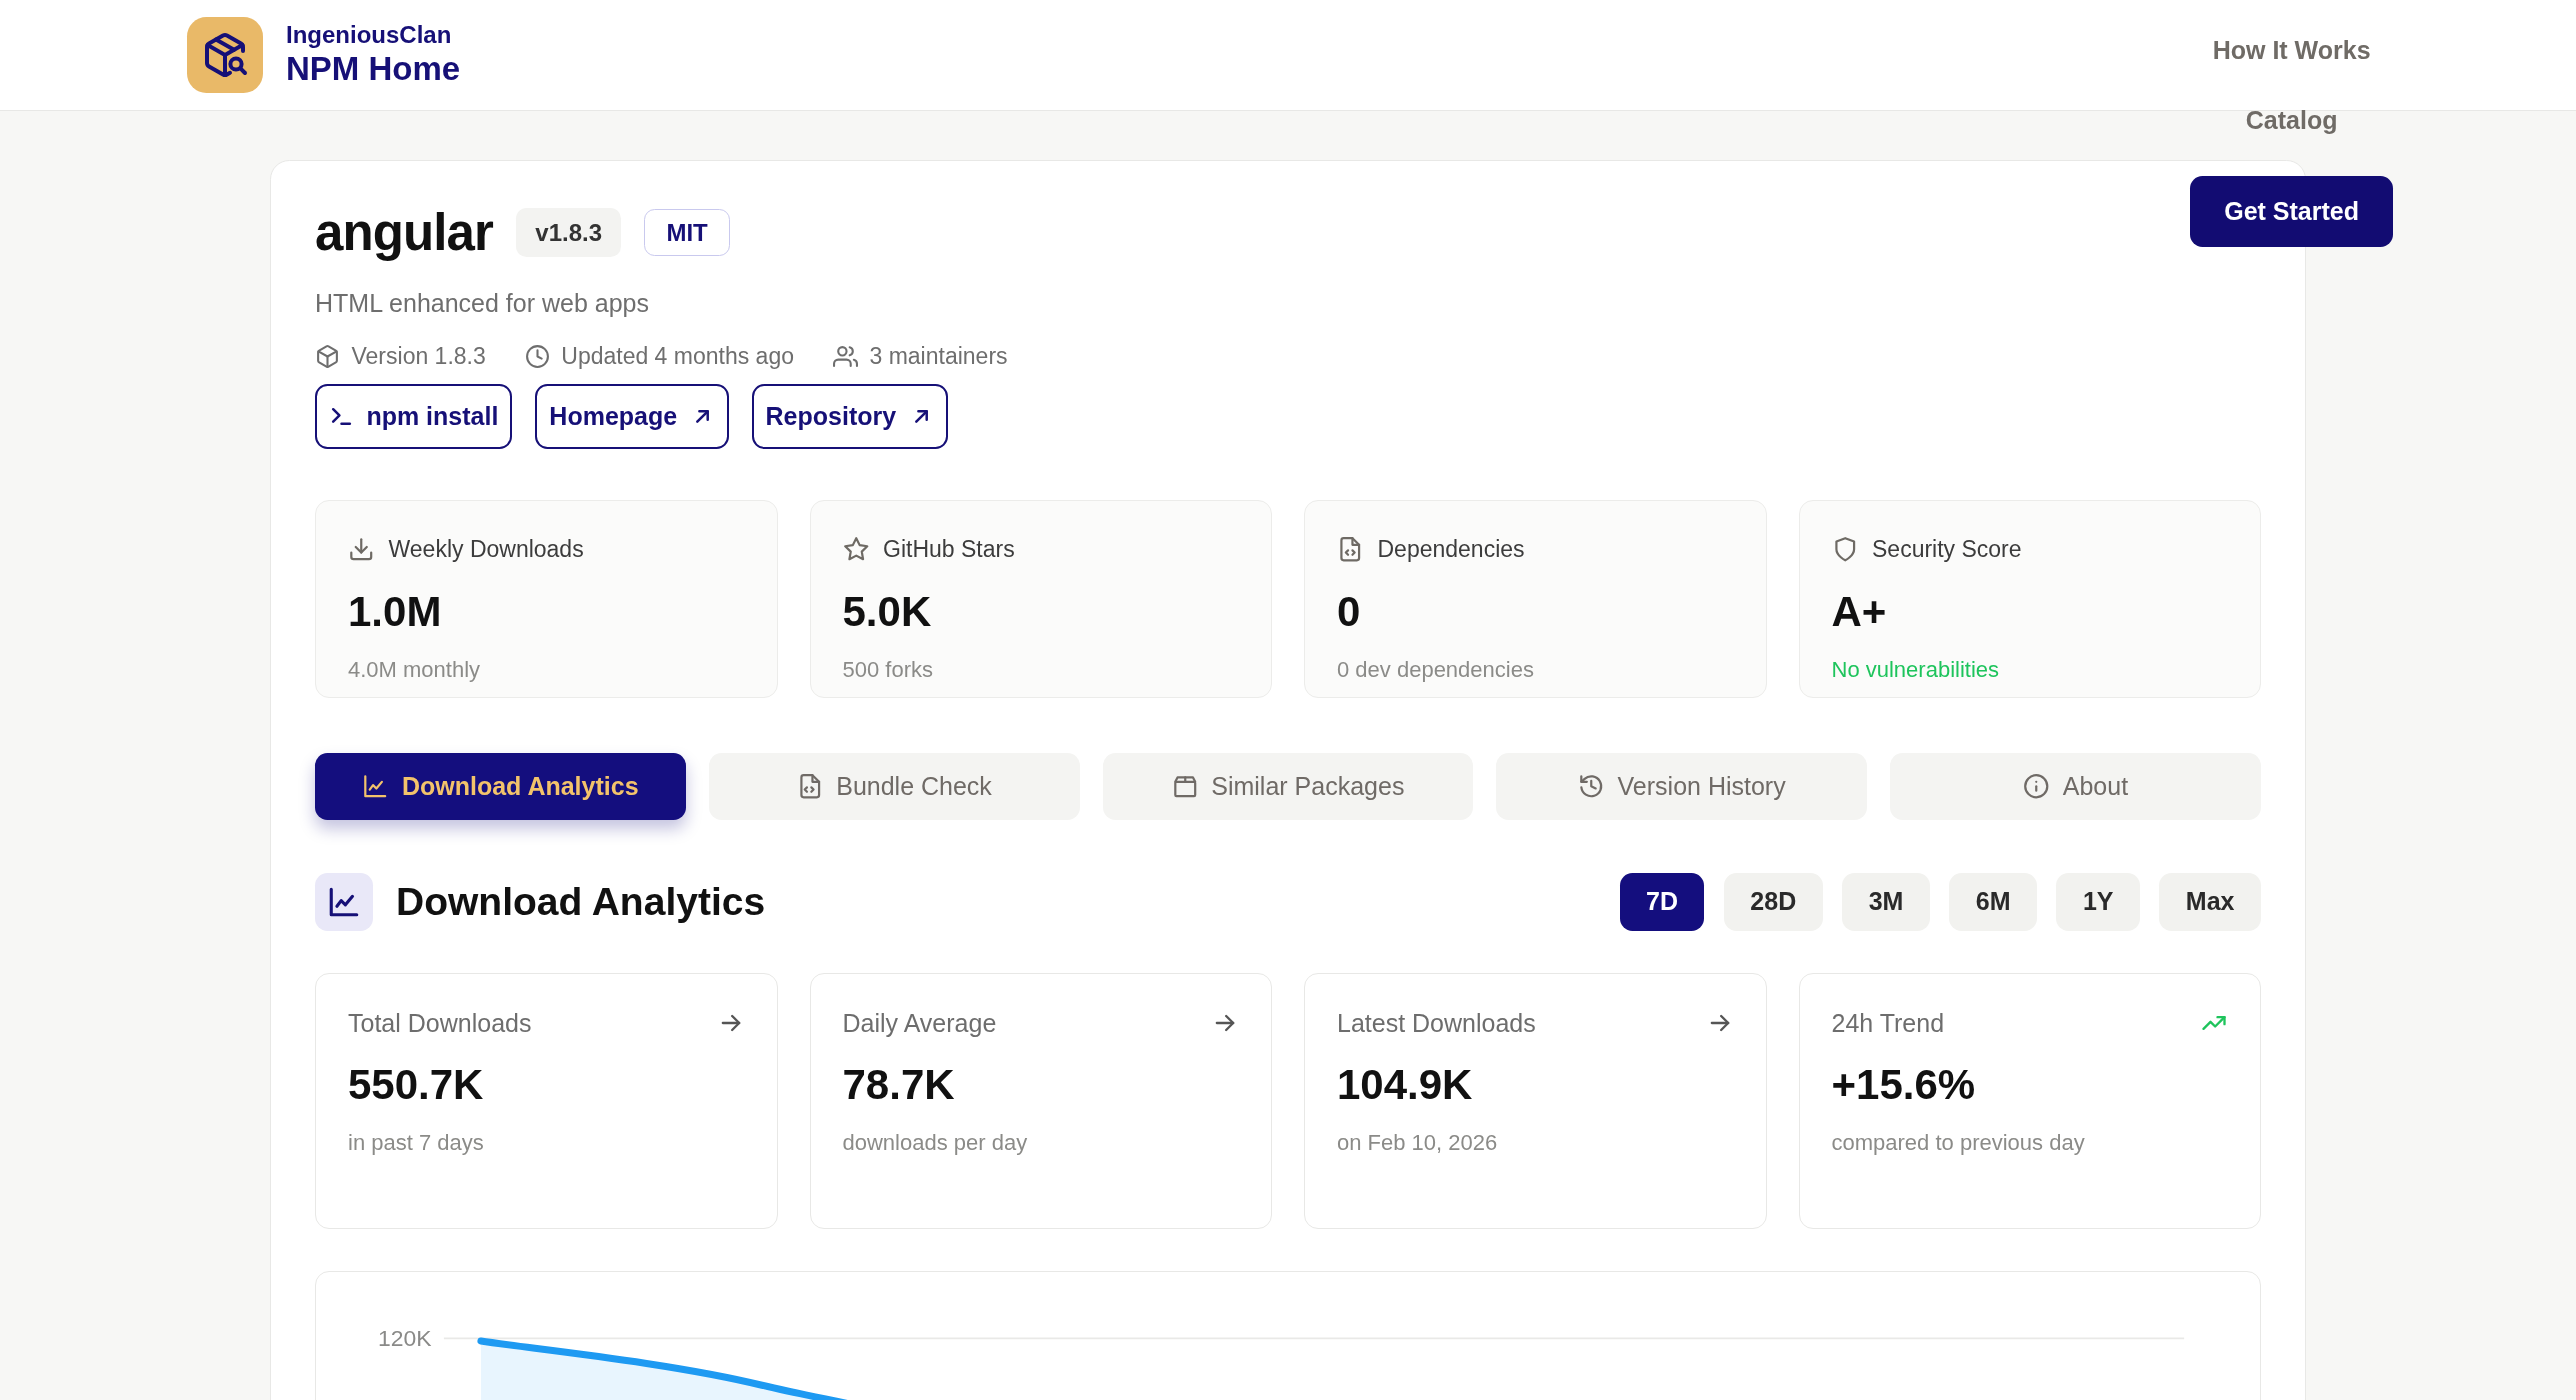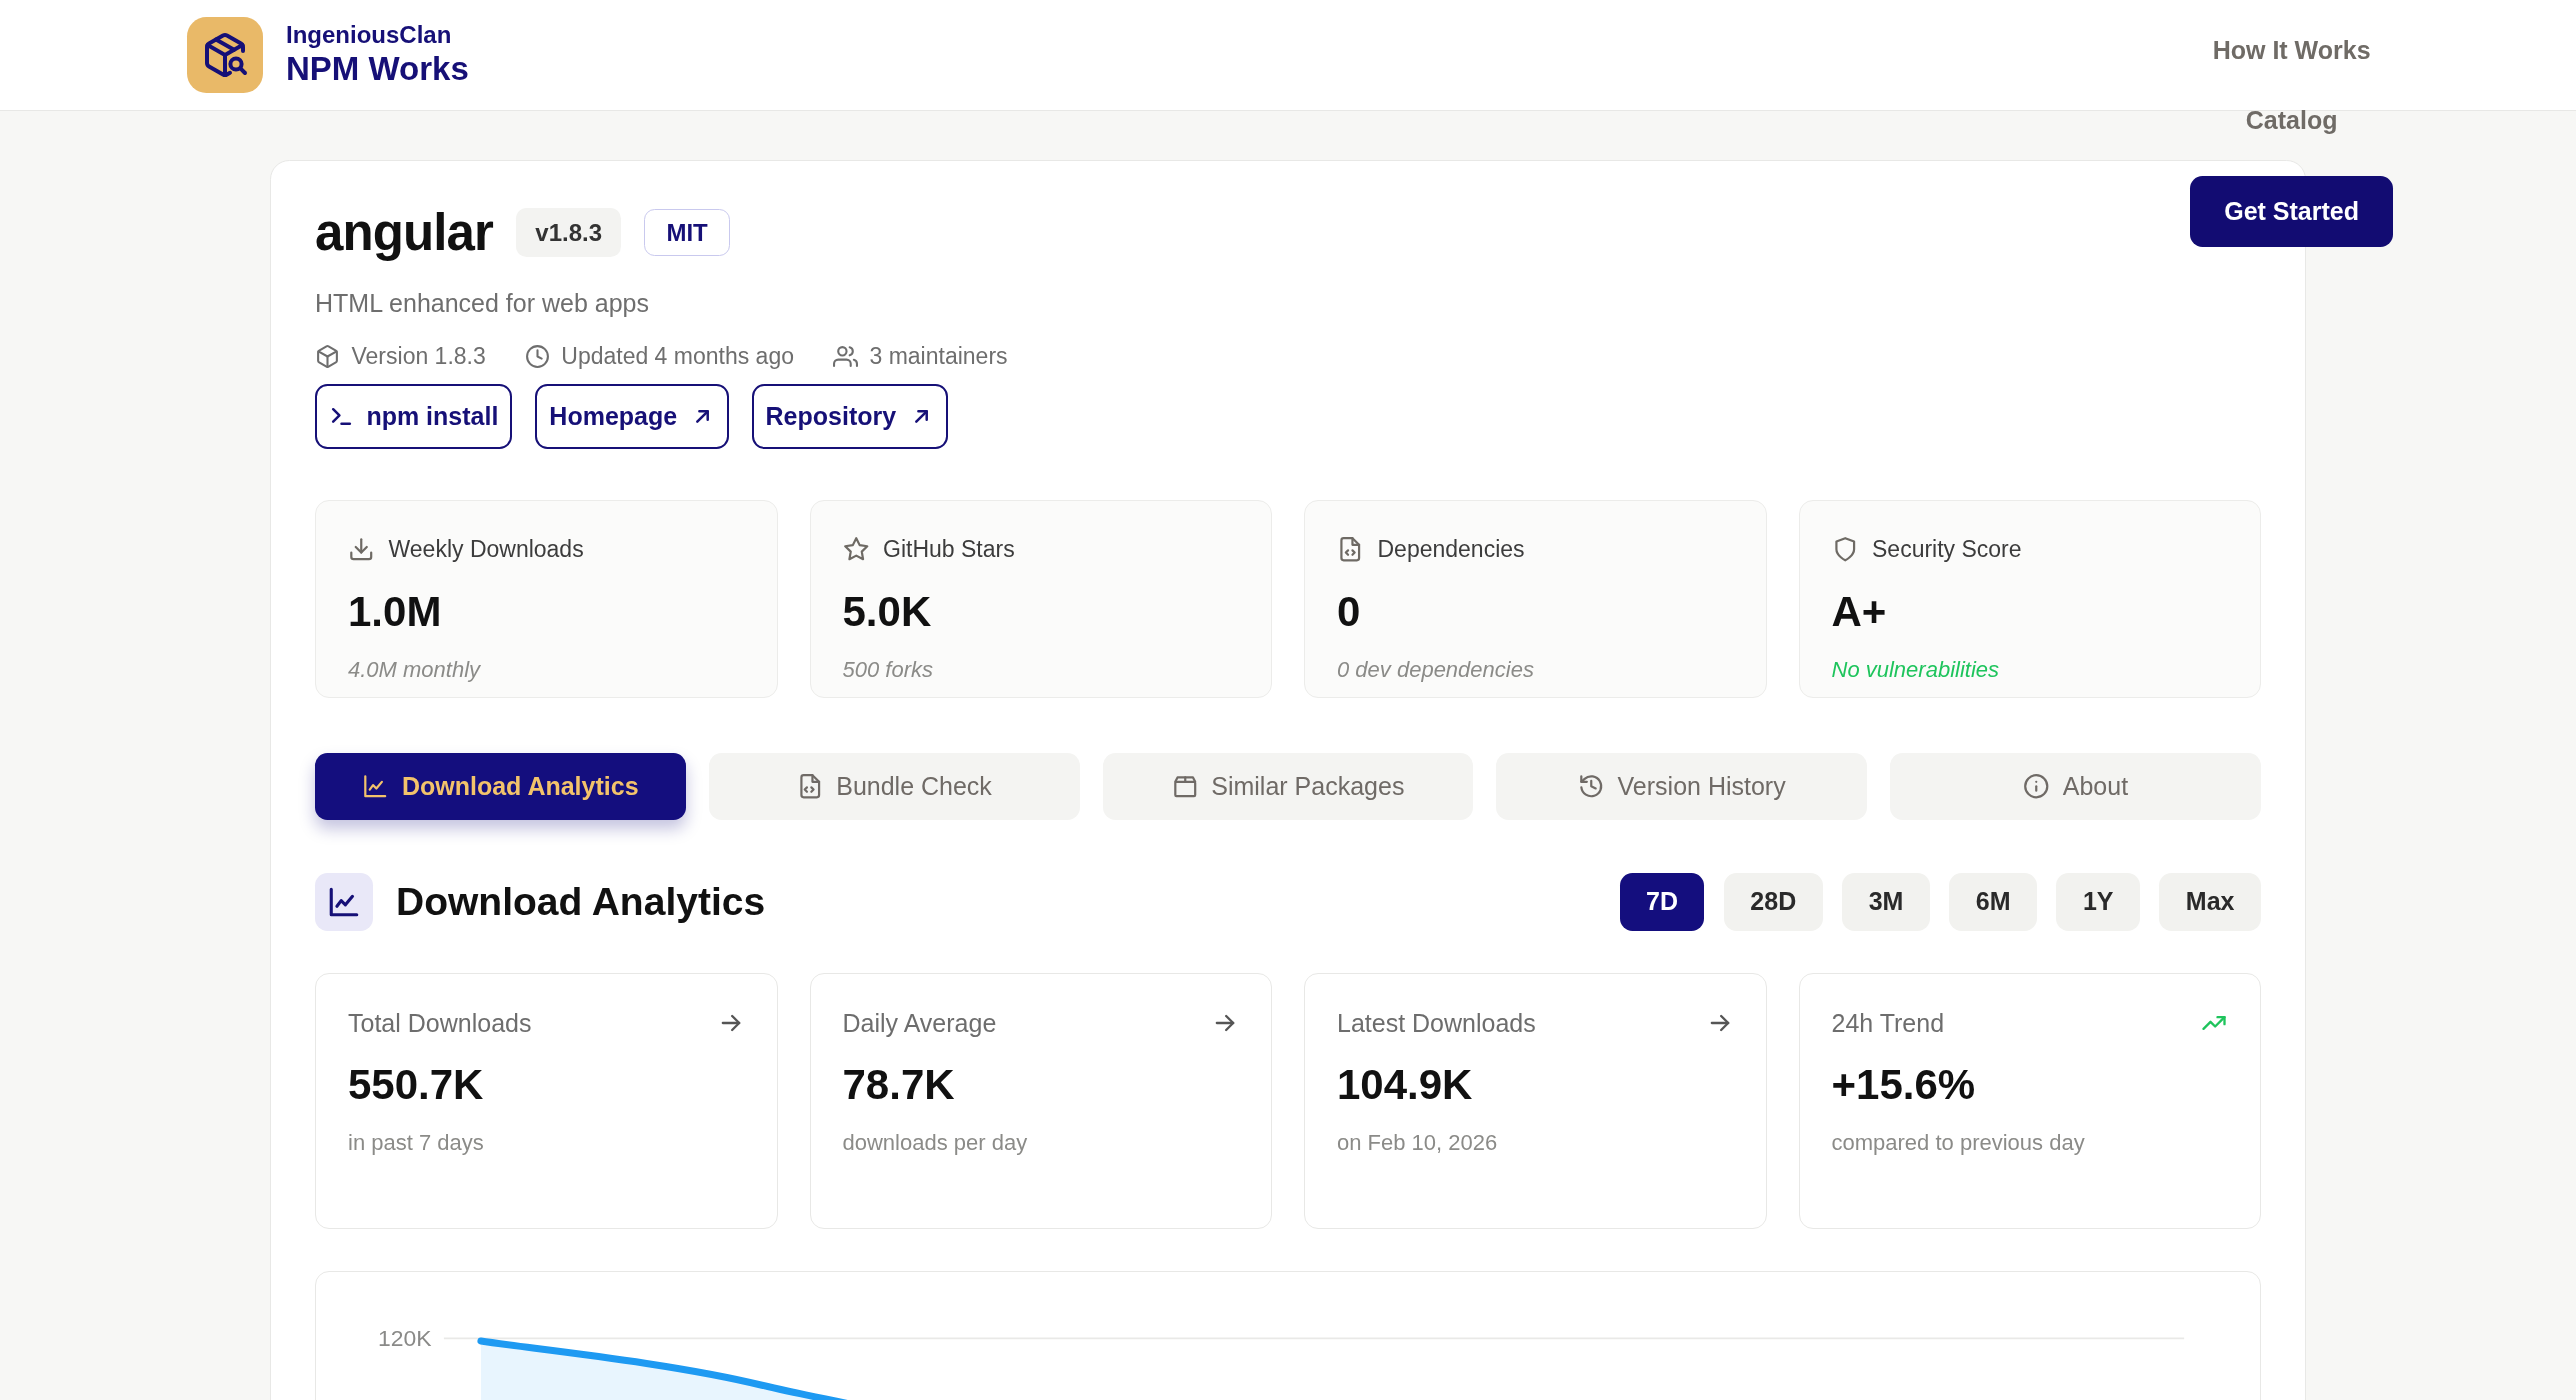--- a/index.html
+++ b/index.html
@@ -46,21 +46,21 @@
   .action-btn svg { width:25px; height:25px; stroke:#161077; }
 
   
   .grid4 { display:grid; grid-template-columns:repeat(4,1fr); gap:32px; }
   .stats-grid { margin-top:51px; }
   .stat-card { background:#fbfbfa; border:1.8px solid #ececea; border-radius:14px;
                padding:35px 32px; height:198px; }
   .stat-head { display:flex; align-items:center; gap:14px; font-size:23px; color:#3c3c3c; }
   .stat-head svg { width:26.5px; height:26.5px; stroke:#6e6a64; }
   .stat-value { margin-top:25px; font-size:42px; font-weight:800; color:#111; }
-  .stat-sub { margin-top:21px; font-size:22px; color:#8b8b88;font-style:italic; }
+  .stat-sub { margin-top:21px; font-size:22px; color:#8b8b88; }
   .stat-sub.green { color:#1ec45c; }
 
   
   .tabs { margin-top:55px; display:grid; grid-template-columns:repeat(5,1fr); gap:23px; }
   .tab { height:67px; border-radius:12.4px; background:#f4f4f2; color:#6f6a66;
          display:flex; align-items:center; justify-content:center; gap:13.2px;
          font-size:25px; font-weight:500; cursor:pointer; }
   .tab svg { width:26.5px; height:26.5px; stroke:currentColor; }
   .tab.active { background:#140e7e; color:#f3c36b; font-weight:600;
                 box-shadow:0 8.8px 16px rgba(20,14,126,.25); }
@@ -103,21 +103,21 @@
         <path d="M21 10V8a2 2 0 0 0-1-1.73l-7-4a2 2 0 0 0-2 0l-7 4A2 2 0 0 0 3 8v8a2 2 0 0 0 1 1.73l7 4a2 2 0 0 0 2 0l1.5-.86"></path>
         <path d="M7.5 4.27l9 5.15"></path>
           <path d="M3.29 7L12 12l8.71-5"></path>
           <path d="M12 22V12"></path>
         <circle cx="17.5" cy="16.5" r="2.8"></circle>
           <path d="M19.6 18.6L22 21"></path>
       </svg>
     </div>
     <div class="brand-text">
       <div class="small">IngeniousClan</div>
-      <div class="big">NPM Works</div>
+      <div class="big">NPM Home</div>
     </div>
   </div>
   <div class="nav">
     <span class="nav-link">Home</span>
     <span class="nav-link nav-pill">Features</span>
     <span class="nav-link">How It Works</span>
     <span class="nav-link">Catalog</span>
     <button class="cta-btn">Get Started</button>
   </div>
 </div>

